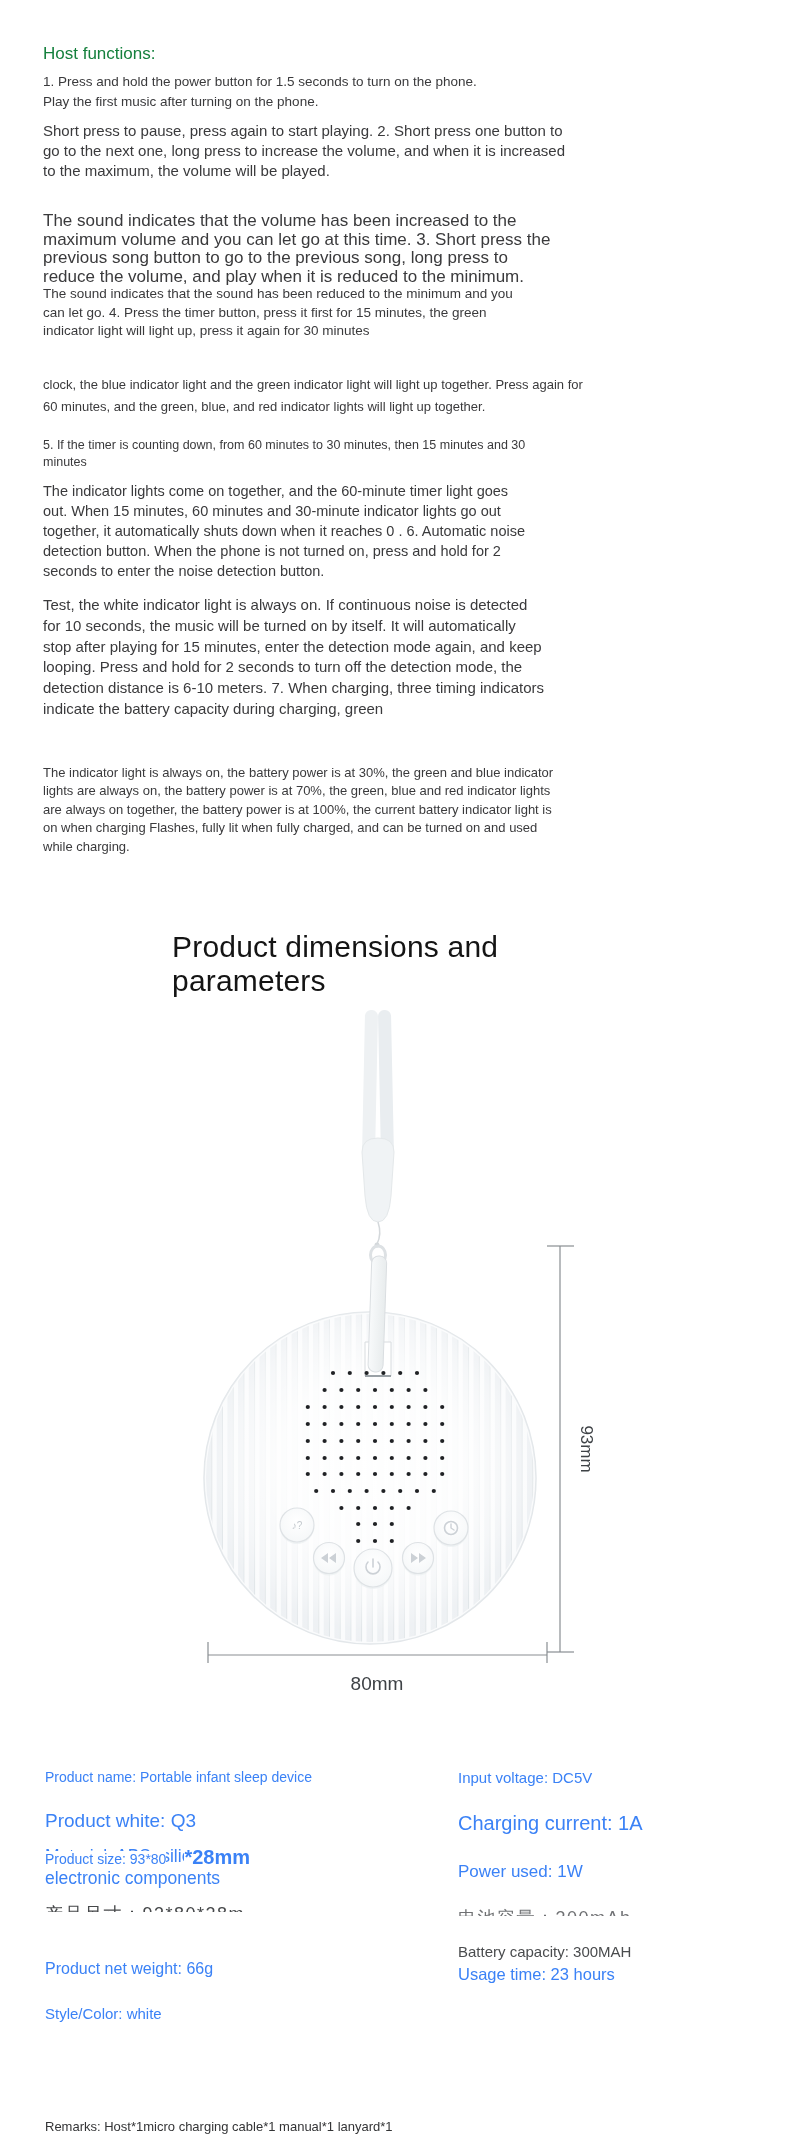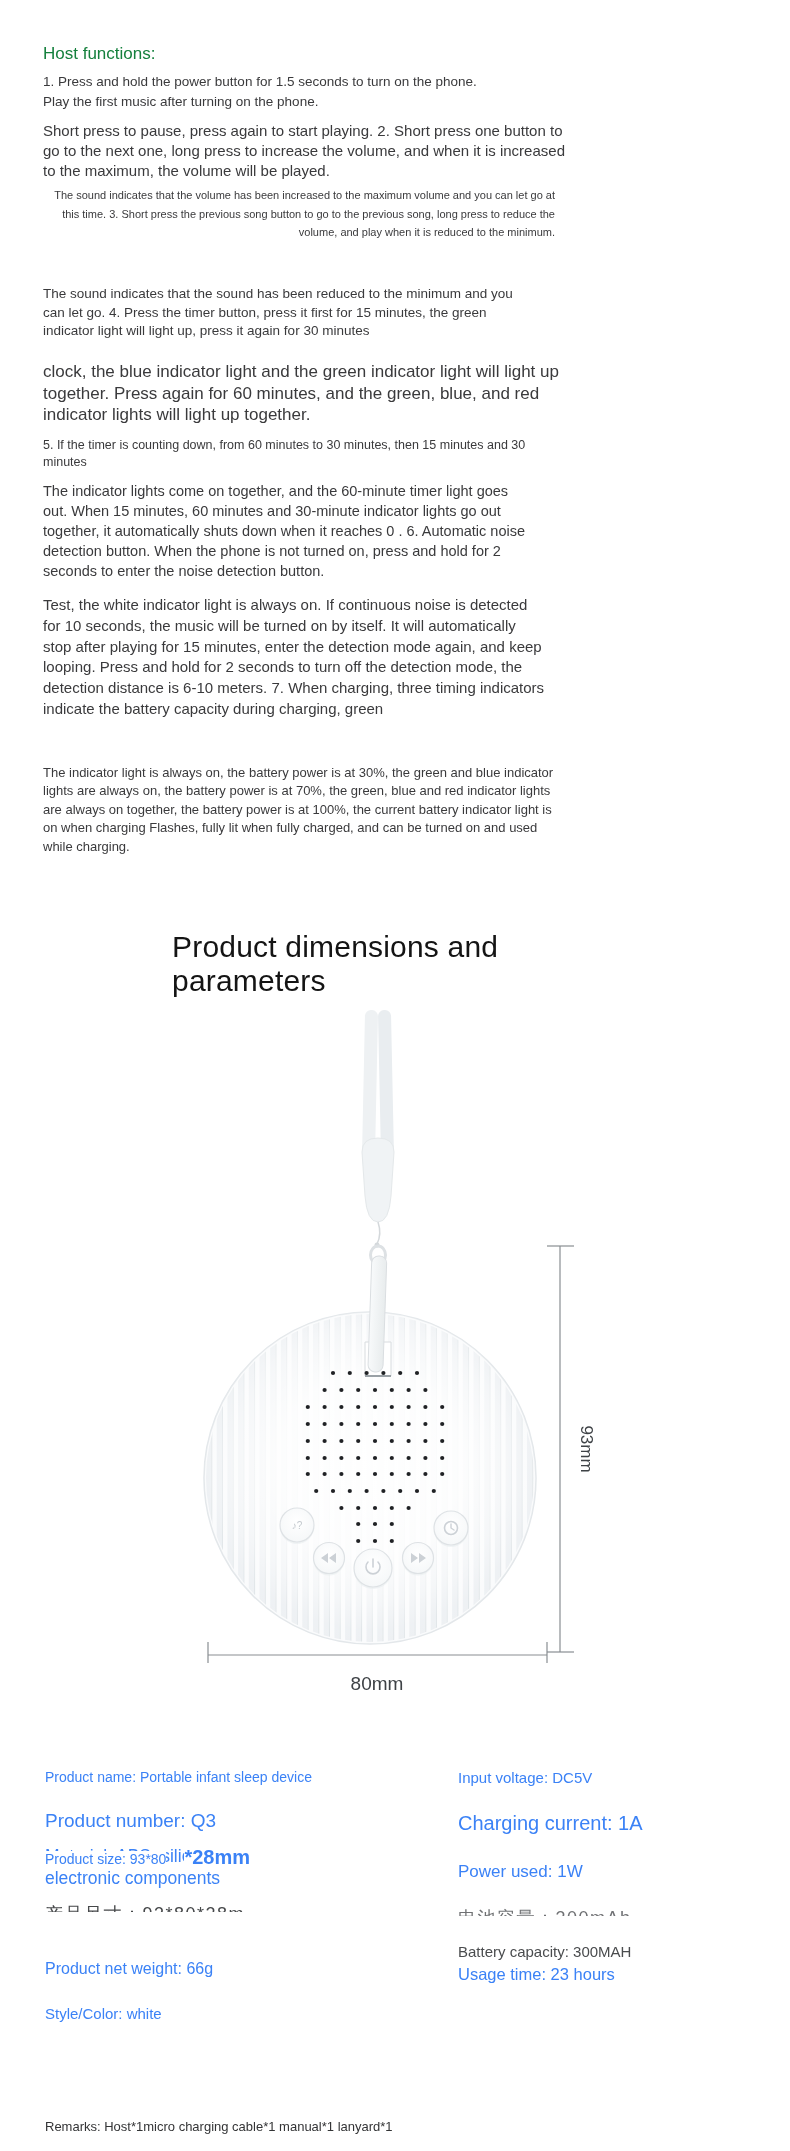--- a/index.html
+++ b/index.html
@@ -10,23 +10,23 @@
     font-family:"Liberation Sans", sans-serif;
     color:#38383a;
     overflow:hidden;
   }
   .abs{position:absolute;}
   
   .host-title{left:43px;top:44px;font-size:17px;color:#15803d;}
   .p{left:43px;color:#3a3a3c;}
   .p1{top:72px;width:434px;font-size:13.5px;line-height:19.5px;}
   .p2{top:121px;width:528px;font-size:15px;line-height:20px;}
-  .p3{top:186px;width:512px;font-size:11px;line-height:18.7px;text-align:right;}
+  .p3{top:212px;width:512px;font-size:17px;line-height:18.7px;}
   .p4{top:285px;width:475px;font-size:13.5px;line-height:18.7px;}
-  .p5{top:361px;width:552px;font-size:17px;line-height:21.5px;}
+  .p5{top:374px;width:552px;font-size:13px;line-height:21.5px;}
   .p6{top:437px;width:524px;font-size:12.5px;line-height:17px;}
   .p7{top:481px;width:488px;font-size:14.5px;line-height:20px;}
   .p8{top:595px;width:505px;font-size:15px;line-height:20.8px;}
   .p9{top:764px;width:515px;font-size:13px;line-height:18.4px;}
   
   .dim-title{left:172px;top:930px;font-size:30px;line-height:34px;color:#141414;letter-spacing:.2px;}
   
   .figure-wrap{left:60px;top:1000px;width:620px;height:705px;}
   
   .spec{color:#3b82f6;}
@@ -302,21 +302,21 @@
       <g stroke="#898e92" stroke-width="1.2">
         <path d="M148 655 H487" fill="none"></path>
         <path d="M148 642 V663" fill="none"></path>
         <path d="M487 642 V663" fill="none"></path>
       </g>
       <text x="317" y="690" font-size="19" fill="#3e4246" text-anchor="middle" font-family="Liberation Sans, sans-serif">80mm</text>
     </svg>
   </div>
 
   <div class="abs spec sp-name">Product name: Portable infant sleep device</div>
-  <div class="abs spec sp-number">Product number: Q3</div>
+  <div class="abs spec sp-number">Product white: Q3</div>
   <div class="abs spec sp-material">Material: ABS+silica gel+ electronic components</div>
 
   <div class="remnant rem-size">产品尺寸：93*80*28mm</div>
   <div class="abs spec sp-size-row">
     <span class="sp-size-sm">Product size: 93*80</span>
       <span class="sp-size-lg">*28mm</span>
   </div>
 
   <div class="abs spec sp-weight">Product net weight: 66g</div>
   <div class="abs spec sp-style">Style/Color: white</div>

